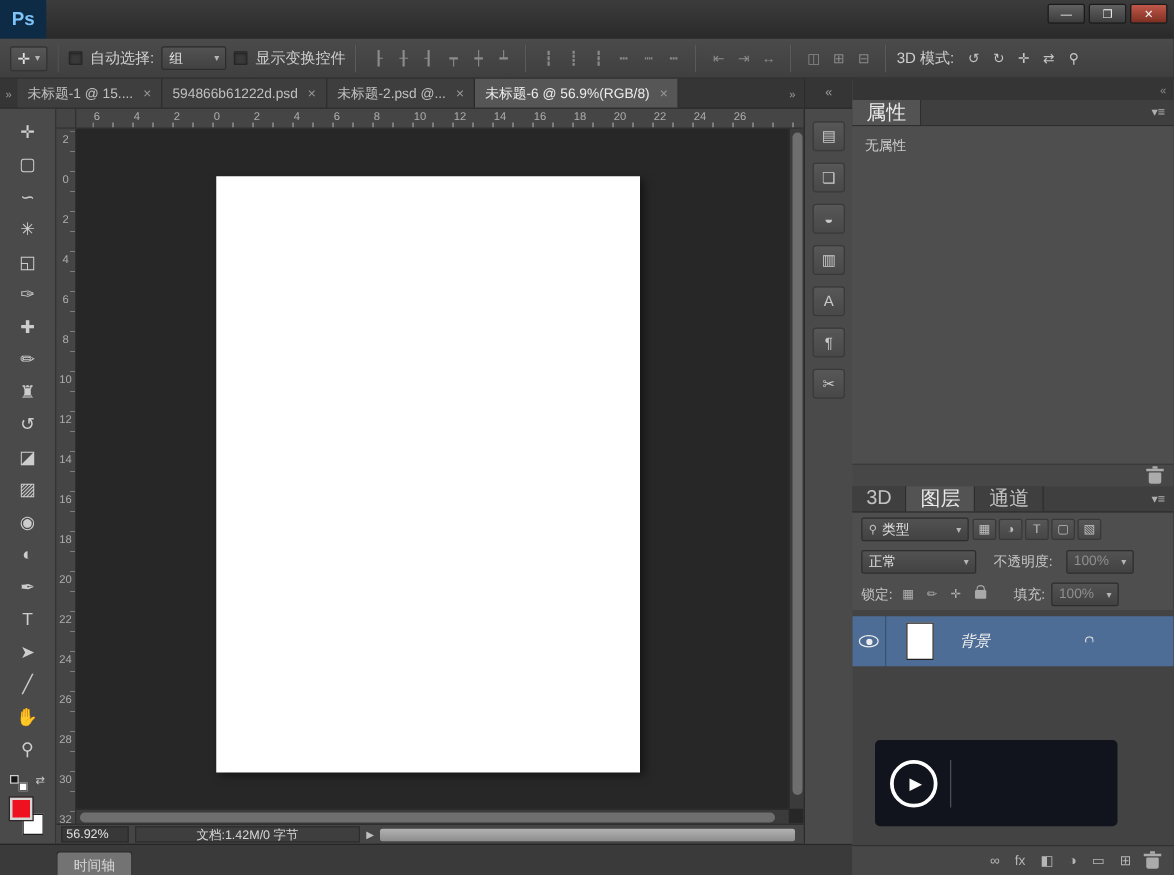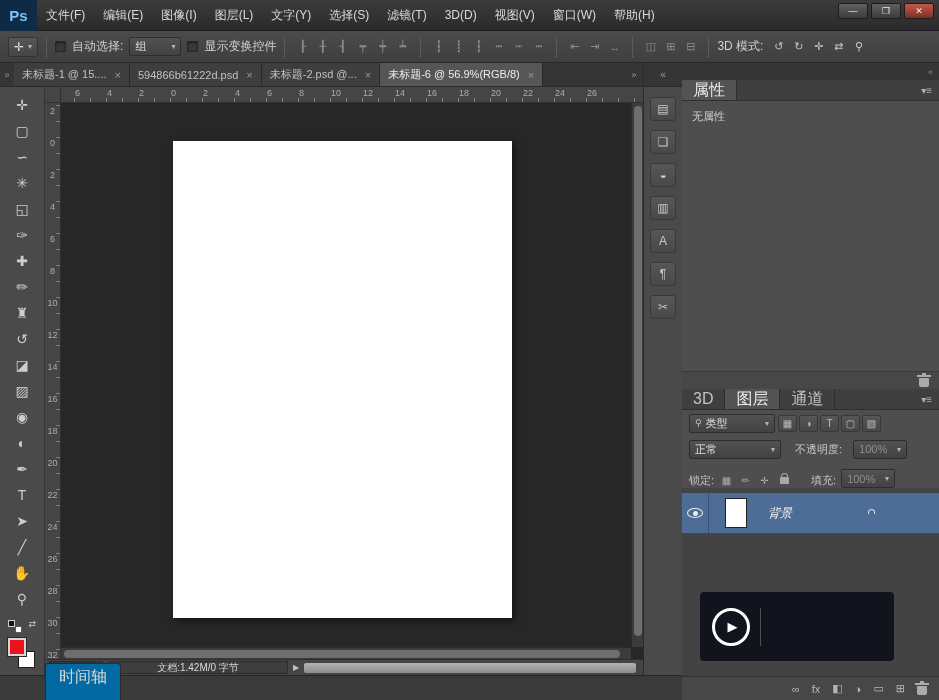--- a/index.html
+++ b/index.html
@@ -99,22 +99,22 @@
   .zoombox{ width:54px; height:13px; background:#383838; border:1px solid #2a2a2a; font-size:10px;
             color:#e2e2e2; display:flex; align-items:center; padding:0 3px; }
   .docbox{ width:180px; height:13px; background:#3e3e3e; border:1px solid #2d2d2d; font-size:10px;
            color:#d8d8d8; display:flex; align-items:center; justify-content:center; }
   .expand{ font-size:8px; color:#c0c0c0; }
   .statusfill{ flex:1; height:10px; background:linear-gradient(#b2b2b2,#8d8d8d); border-radius:2px; margin-right:3px; }
 
   
   .timelinebar{ position:absolute; left:0; top:675px; width:682px; height:25px; background:#3a3a3a;
                 border-top:1px solid #262626; display:flex; align-items:flex-end; }
-  .tl-tab{ margin-left:45px; background:#0369a1; border:1px solid #2b2b2b; border-bottom:none;
-           border-radius:3px 3px 0 0; padding:3px 13px 12px; font-size:16px; color:#d6d6d6; }
+  .tl-tab{ margin-left:45px; background:#737373; border:1px solid #2b2b2b; border-bottom:none;
+           border-radius:3px 3px 0 0; padding:3px 13px 0; font-size:11px; color:#d6d6d6; }
 
   
   .panelstrip{ position:absolute; left:643px; top:63px; width:39px; height:612px; background:#4a4a4a;
                border-left:1px solid #2b2b2b; }
   .strip-head{ height:24px; background:#353535; display:flex; align-items:center; justify-content:center;
                color:#9b9b9b; font-size:10px; border-bottom:1px solid #2a2a2a; }
   .strip-icons{ display:flex; flex-direction:column; align-items:center; gap:9px; padding-top:10px; }
   .stripicon{ width:26px; height:24px; display:flex; align-items:center; justify-content:center;
               background:linear-gradient(#575757,#484848); border:1px solid #393939; border-radius:3px;
               color:#c9c9c9; font-size:12px; }
@@ -136,21 +136,21 @@
   .kindsel{ width:86px; }
   .kindsel .mag{ font-size:9px; margin-right:4px; color:#c2c2c2; }
   .filtericon{ width:19px; height:17px; display:flex; align-items:center; justify-content:center;
                background:linear-gradient(#565656,#474747); border:1px solid #383838; border-radius:2px;
                color:#bcbcbc; font-size:10px; }
   .blend-row{ height:26px; display:flex; align-items:center; padding:0 7px;gap:6px; }
   .blendsel{ width:92px; }
   .opasel{ width:54px; margin-left:5px; }
   .row-label{ font-size:11px; color:#c6c6c6; white-space:nowrap; }
   .ml8{ margin-left:8px; } .ml14{ margin-left:14px; }
-  .lock-row{ height:26px; display:flex; align-items:flex-end; padding:0 7px; gap:5px; }
+  .lock-row{ height:26px; display:flex; align-items:center; padding:0 7px; gap:5px; }
   .lockbtn{ width:15px; height:16px; display:flex; align-items:center; justify-content:center;
             color:#adadad; font-size:10px; background:none; border:none; }
   .layer-list{ height:188px; background:#434343; padding-top:5px; position:relative; }
   .layer-row{ height:40px; background:#4e6d96; display:flex; align-items:center;gap:10px; }
   .eye-cell{ width:27px; height:100%; display:flex; align-items:center; justify-content:center;
              border-right:1px solid rgba(0,0,0,.25); }
   .eye{ width:16px; height:10px; border:1px solid #ececec; border-radius:50%; position:relative; }
   .eye::after{ content:""; position:absolute; left:4.5px; top:2px; width:5px; height:5px; border-radius:50%; background:#ececec; }
   .layer-thumb{ width:22px; height:30px; background:#fff; border:1px solid #222; margin-left:6px; }
   .layer-name{ margin-left:11px; font-size:12px; font-style:italic; color:#f1f1f1; }
@@ -176,44 +176,20 @@
   .wm-title{ font-size:19px; font-weight:bold; color:#fff; letter-spacing:3px; }
   .wm-sub{ font-size:9px; color:#c2c6cc; letter-spacing:1.5px; margin-top:3px; }
 </style>
 </head>
 <body>
 
 <div class="app">
 
   <div class="menubar">
     <div class="pslogo">Ps</div>
-    <div class="menu-items">
-
-        <div class="menu-item">文件(F)</div>
-
-        <div class="menu-item">编辑(E)</div>
-
-        <div class="menu-item">图像(I)</div>
-
-        <div class="menu-item">图层(L)</div>
-
-        <div class="menu-item">文字(Y)</div>
-
-        <div class="menu-item">选择(S)</div>
-
-        <div class="menu-item">滤镜(T)</div>
-
-        <div class="menu-item">3D(D)</div>
-
-        <div class="menu-item">视图(V)</div>
-
-        <div class="menu-item">窗口(W)</div>
-
-        <div class="menu-item">帮助(H)</div>
-      </div>
     <div class="win-controls">
       <div class="winbtn">—</div>
       <div class="winbtn">❐</div>
       <div class="winbtn close">✕</div>
     </div>
   </div>
 
   <div class="optionsbar">
     <div class="tool-preset">
       <span>✛</span>

